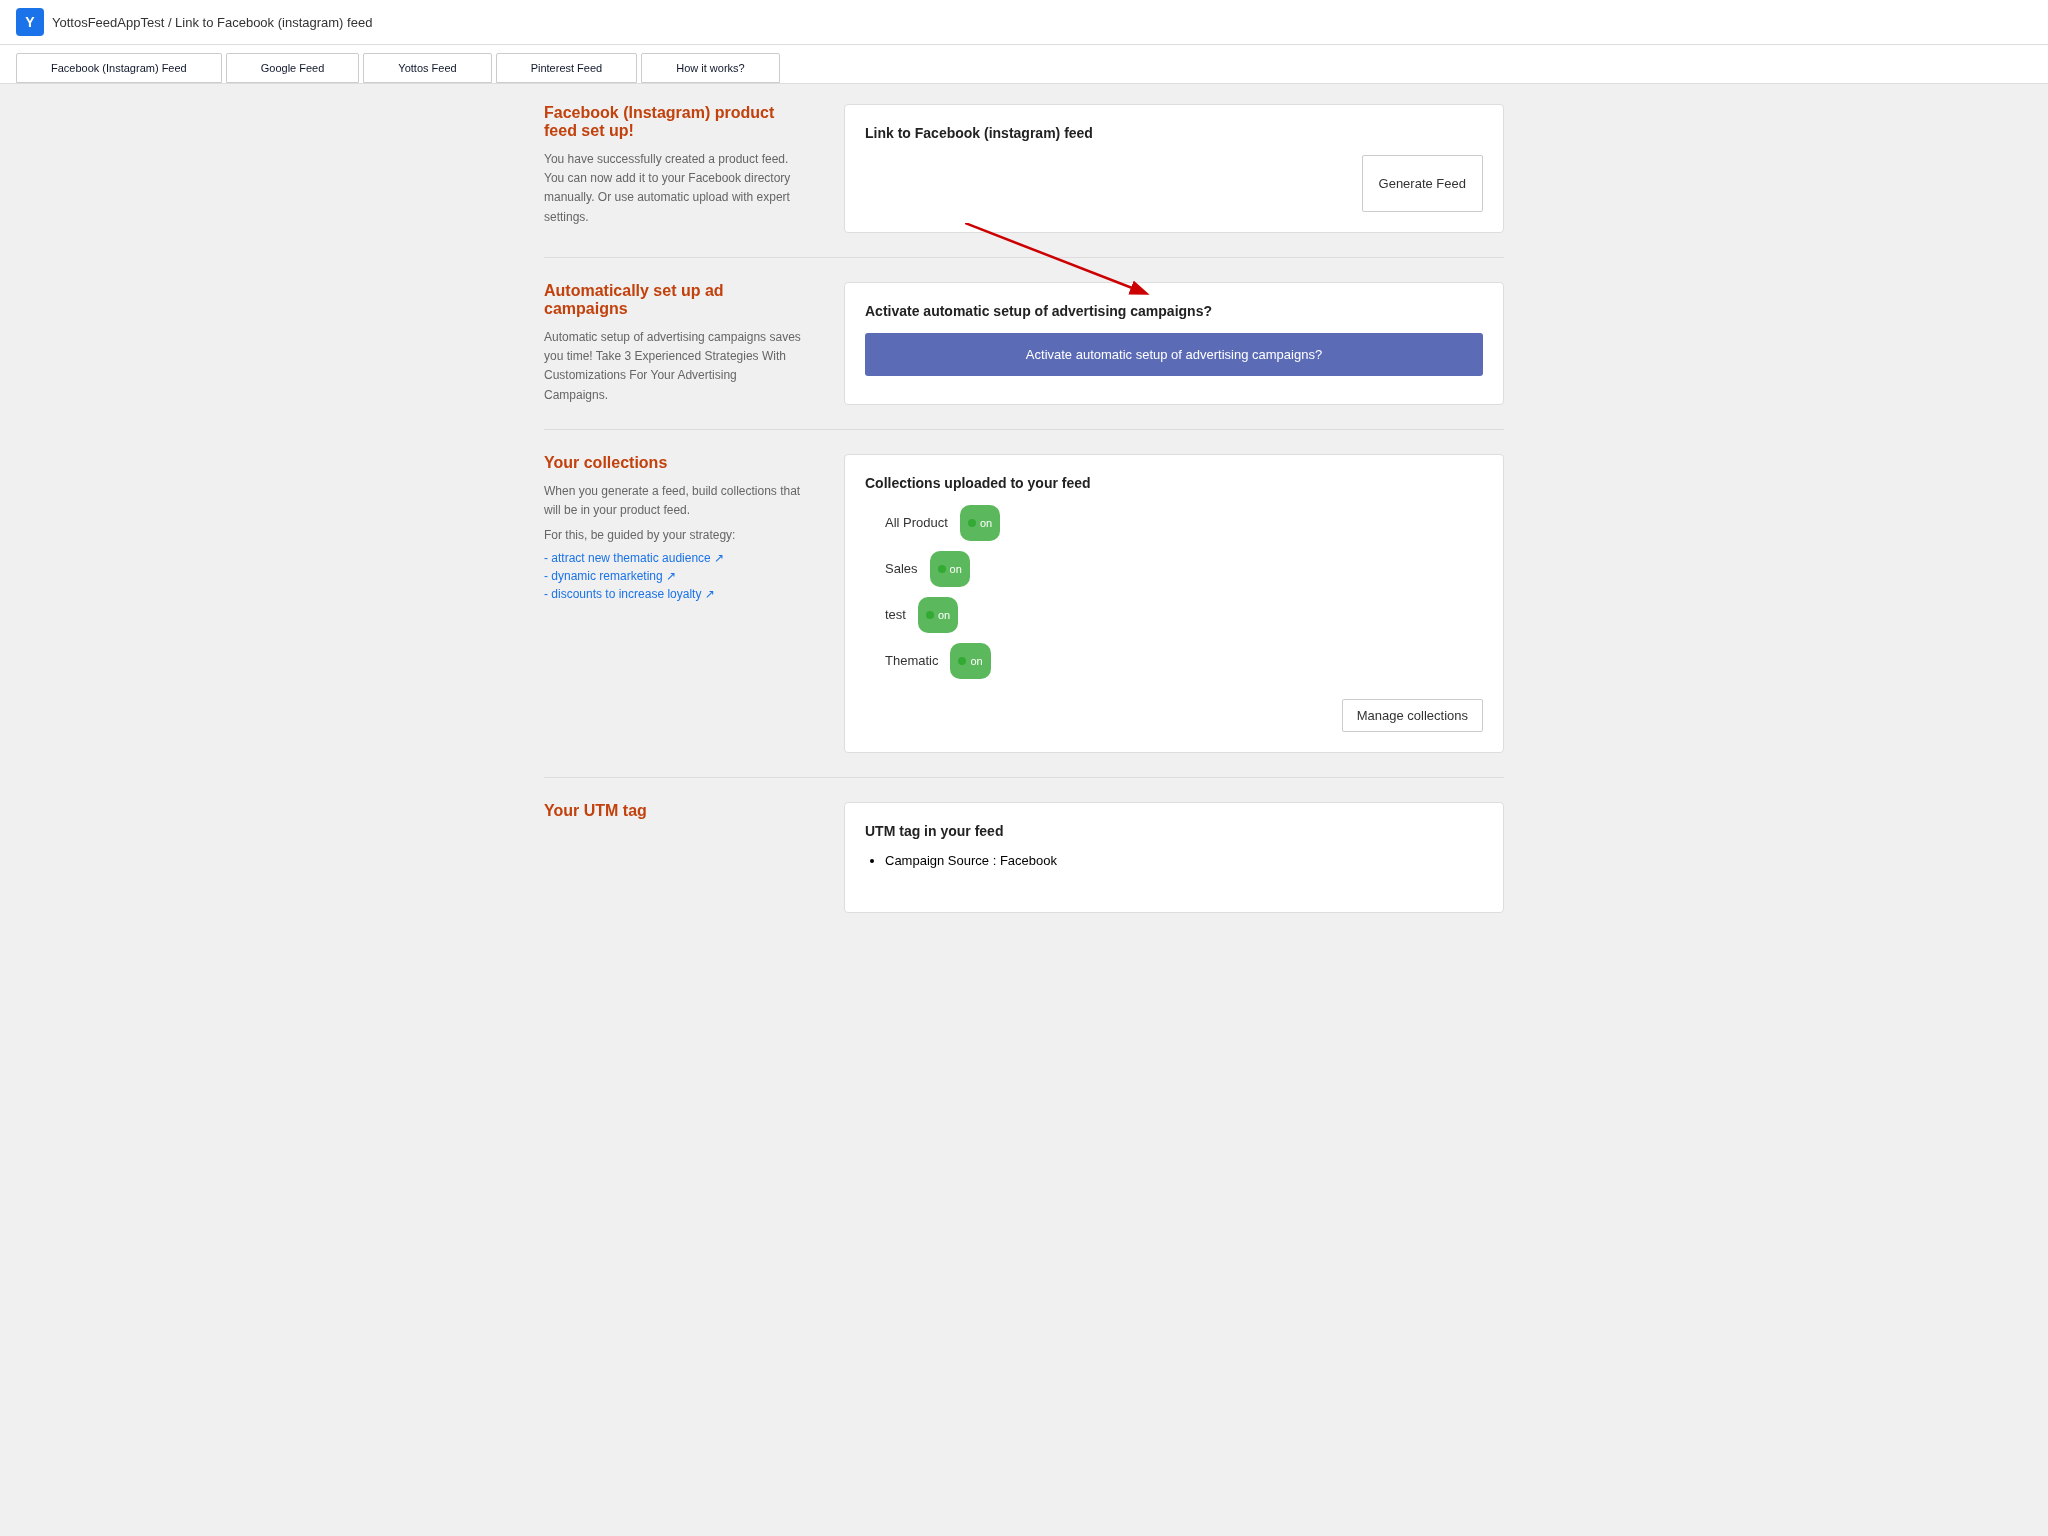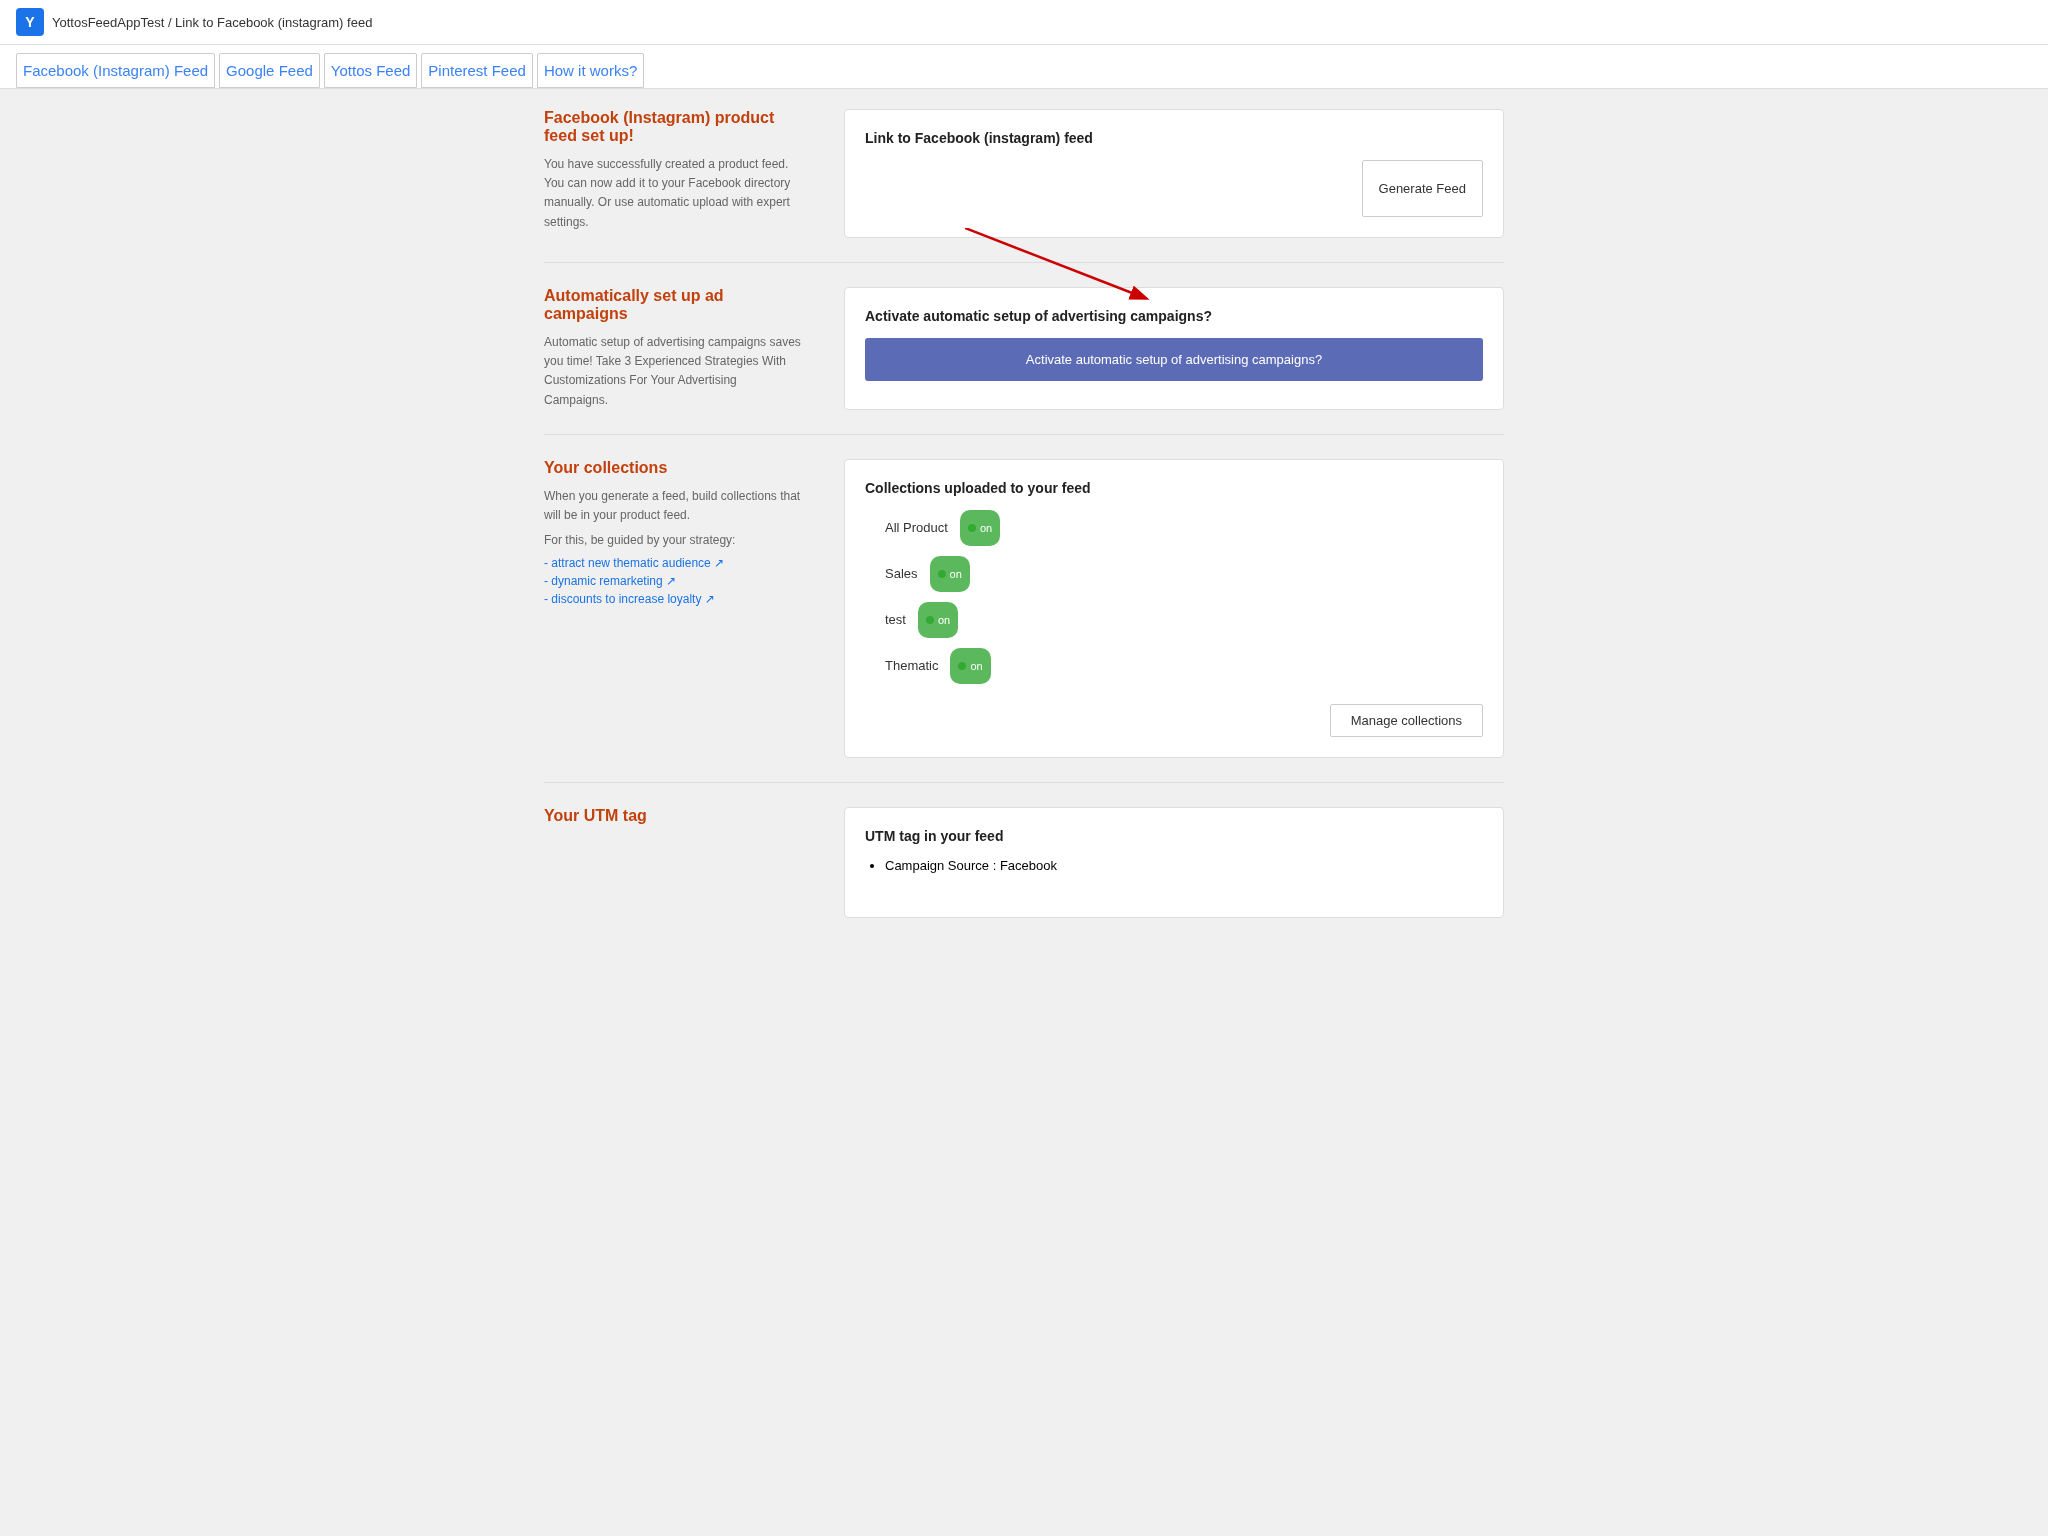--- a/index.html
+++ b/index.html
@@ -36,26 +36,26 @@
     }
     .nav-tabs {
       background: #fff;
       border-bottom: 1px solid #ddd;
       padding: 0 16px;
       display: flex;
       gap: 4px;
       padding-top: 8px;
     }
     .nav-tab {
-      padding: 8px 6px;
+      padding: 8px 34px;
       border: 1px solid #ccc;
       background: #fff;
       cursor: pointer;
-      font-size: 15px;
-      color: #3b82f6;
+      font-size: 11px;
+      color: #0f172a;
       border-radius: 2px 2px 0 0;
       white-space: nowrap;
     }
     .main-content {
       padding: 20px;
       max-width: 1000px;
       margin: 0 auto;
     }
     .section {
       display: flex;
@@ -146,21 +146,21 @@
     .toggle-dot {
       width: 8px;
       height: 8px;
       background: #3a3;
       border-radius: 50%;
       display: inline-block;
     }
     .manage-btn {
       border: 1px solid #ccc;
       background: #fff;
-      padding: 8px 20px;
+      padding: 8px 14px;
       cursor: pointer;
       font-size: 13px;
       color: #333;
       float: right;
       border-radius: 2px;
       margin-top: 4px;
     }
     .strategy-links {
       margin-top: 6px;
     }

